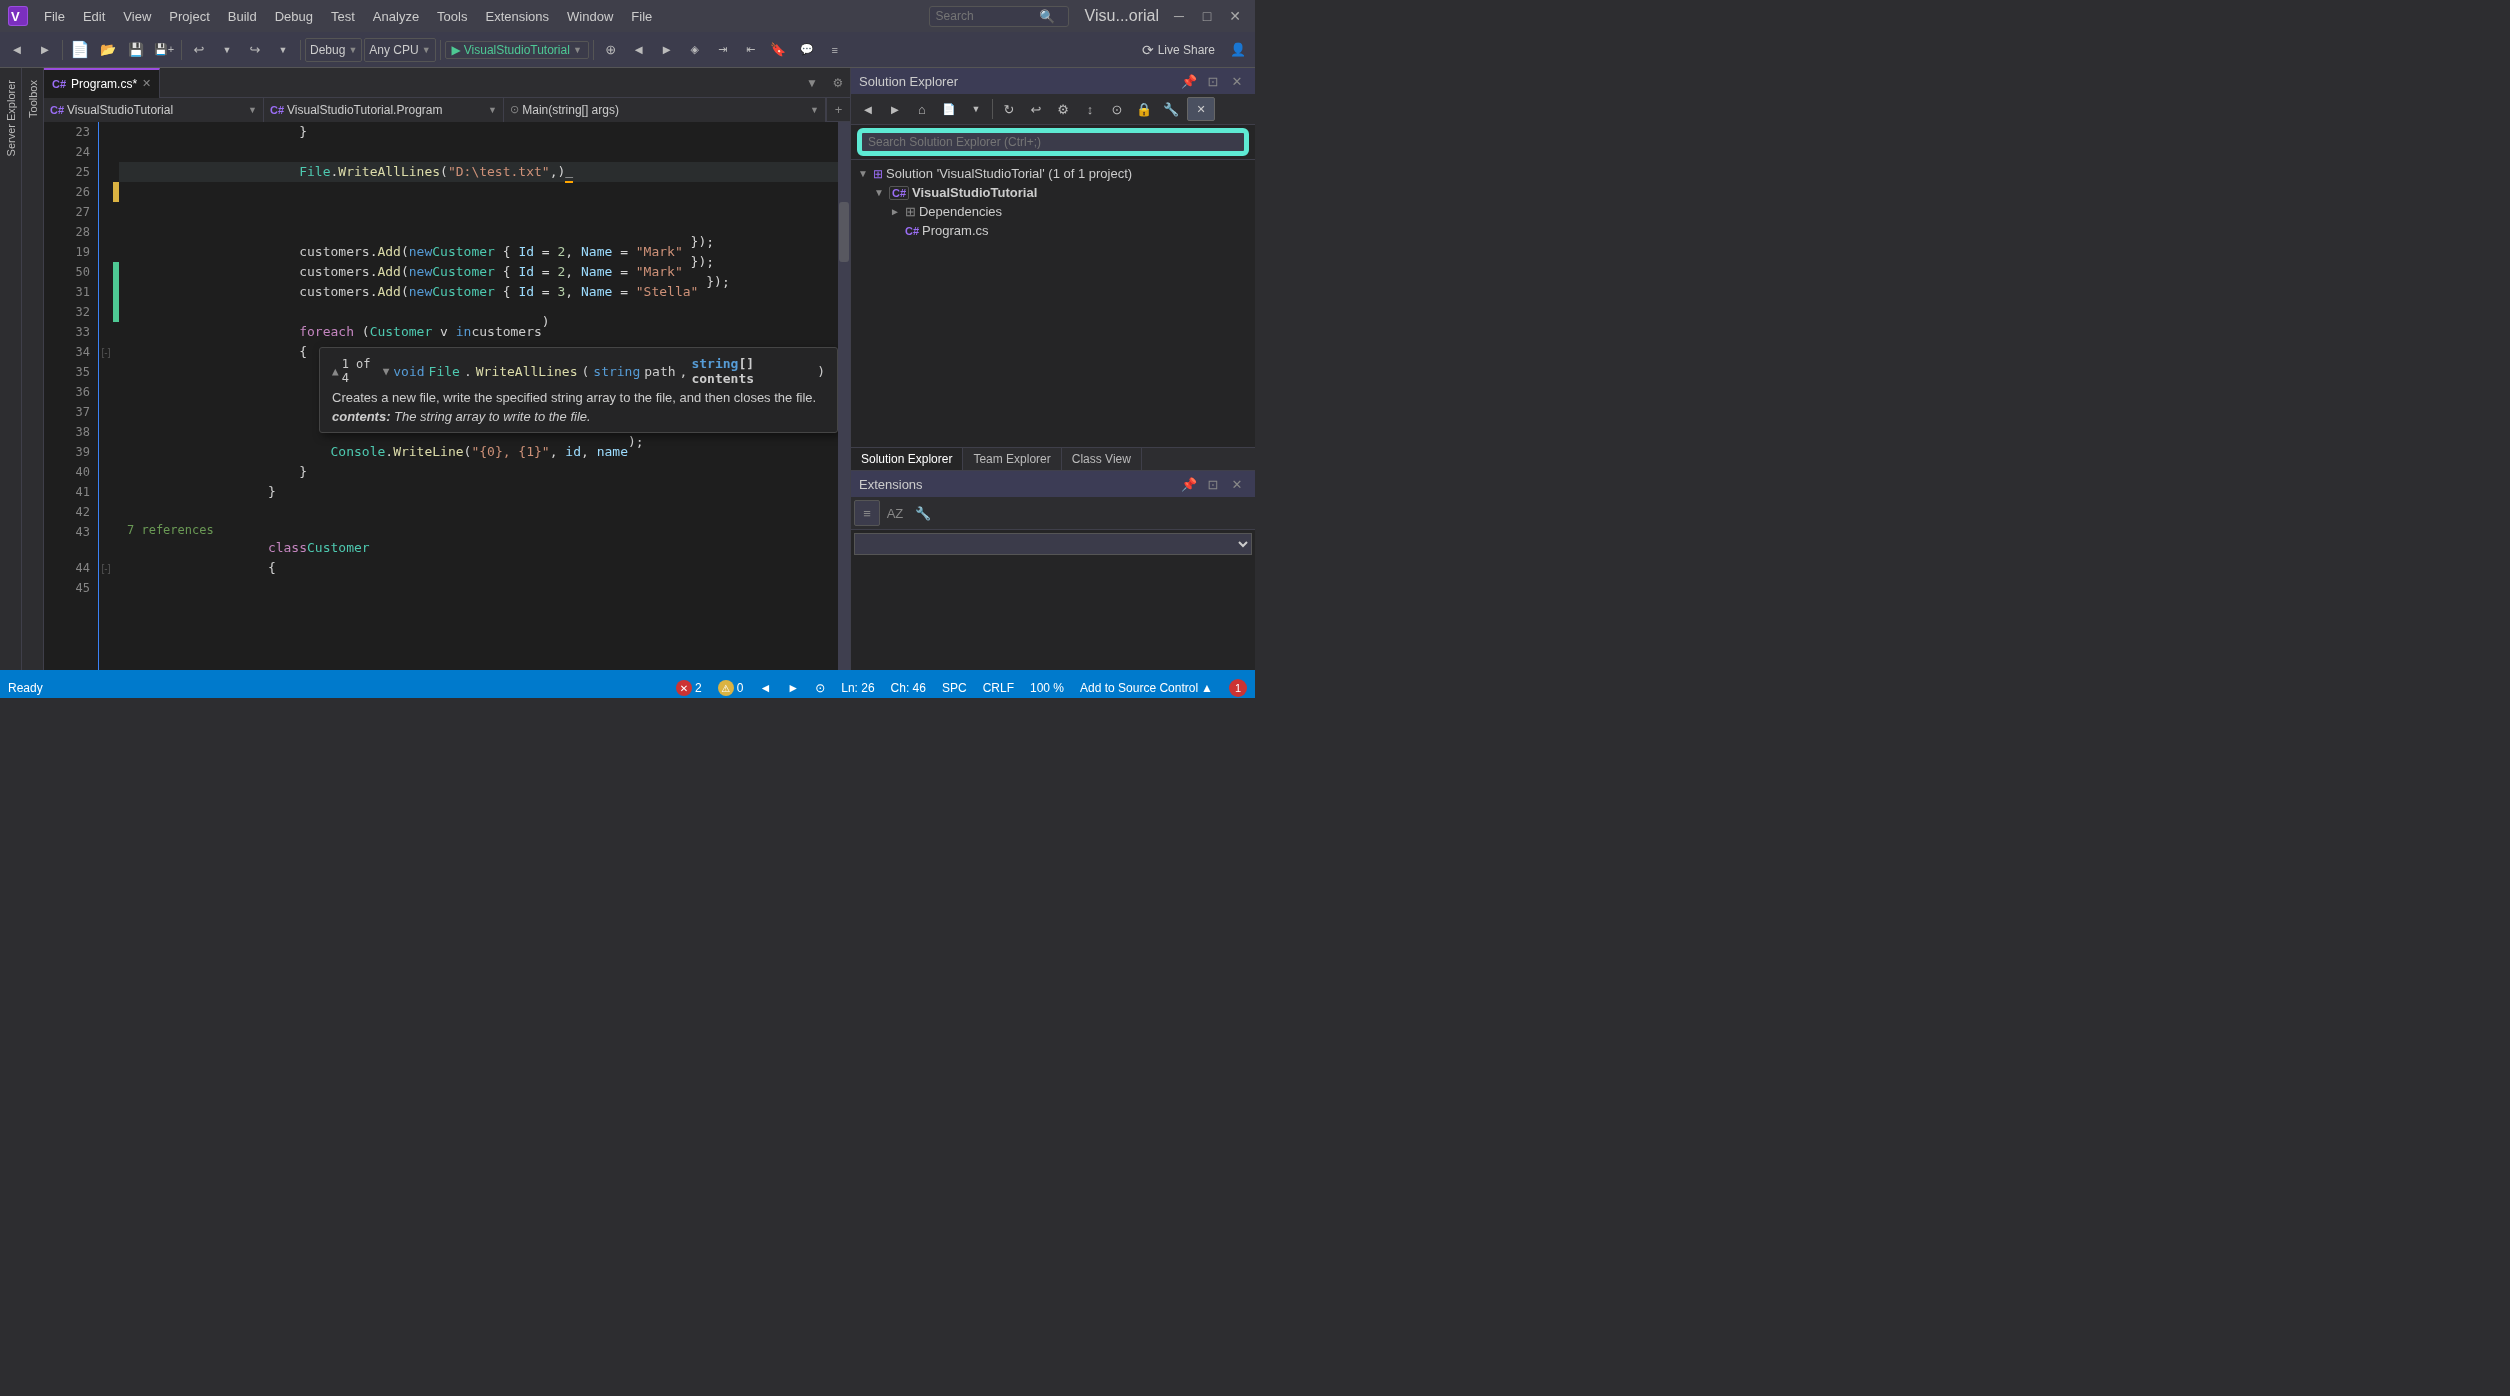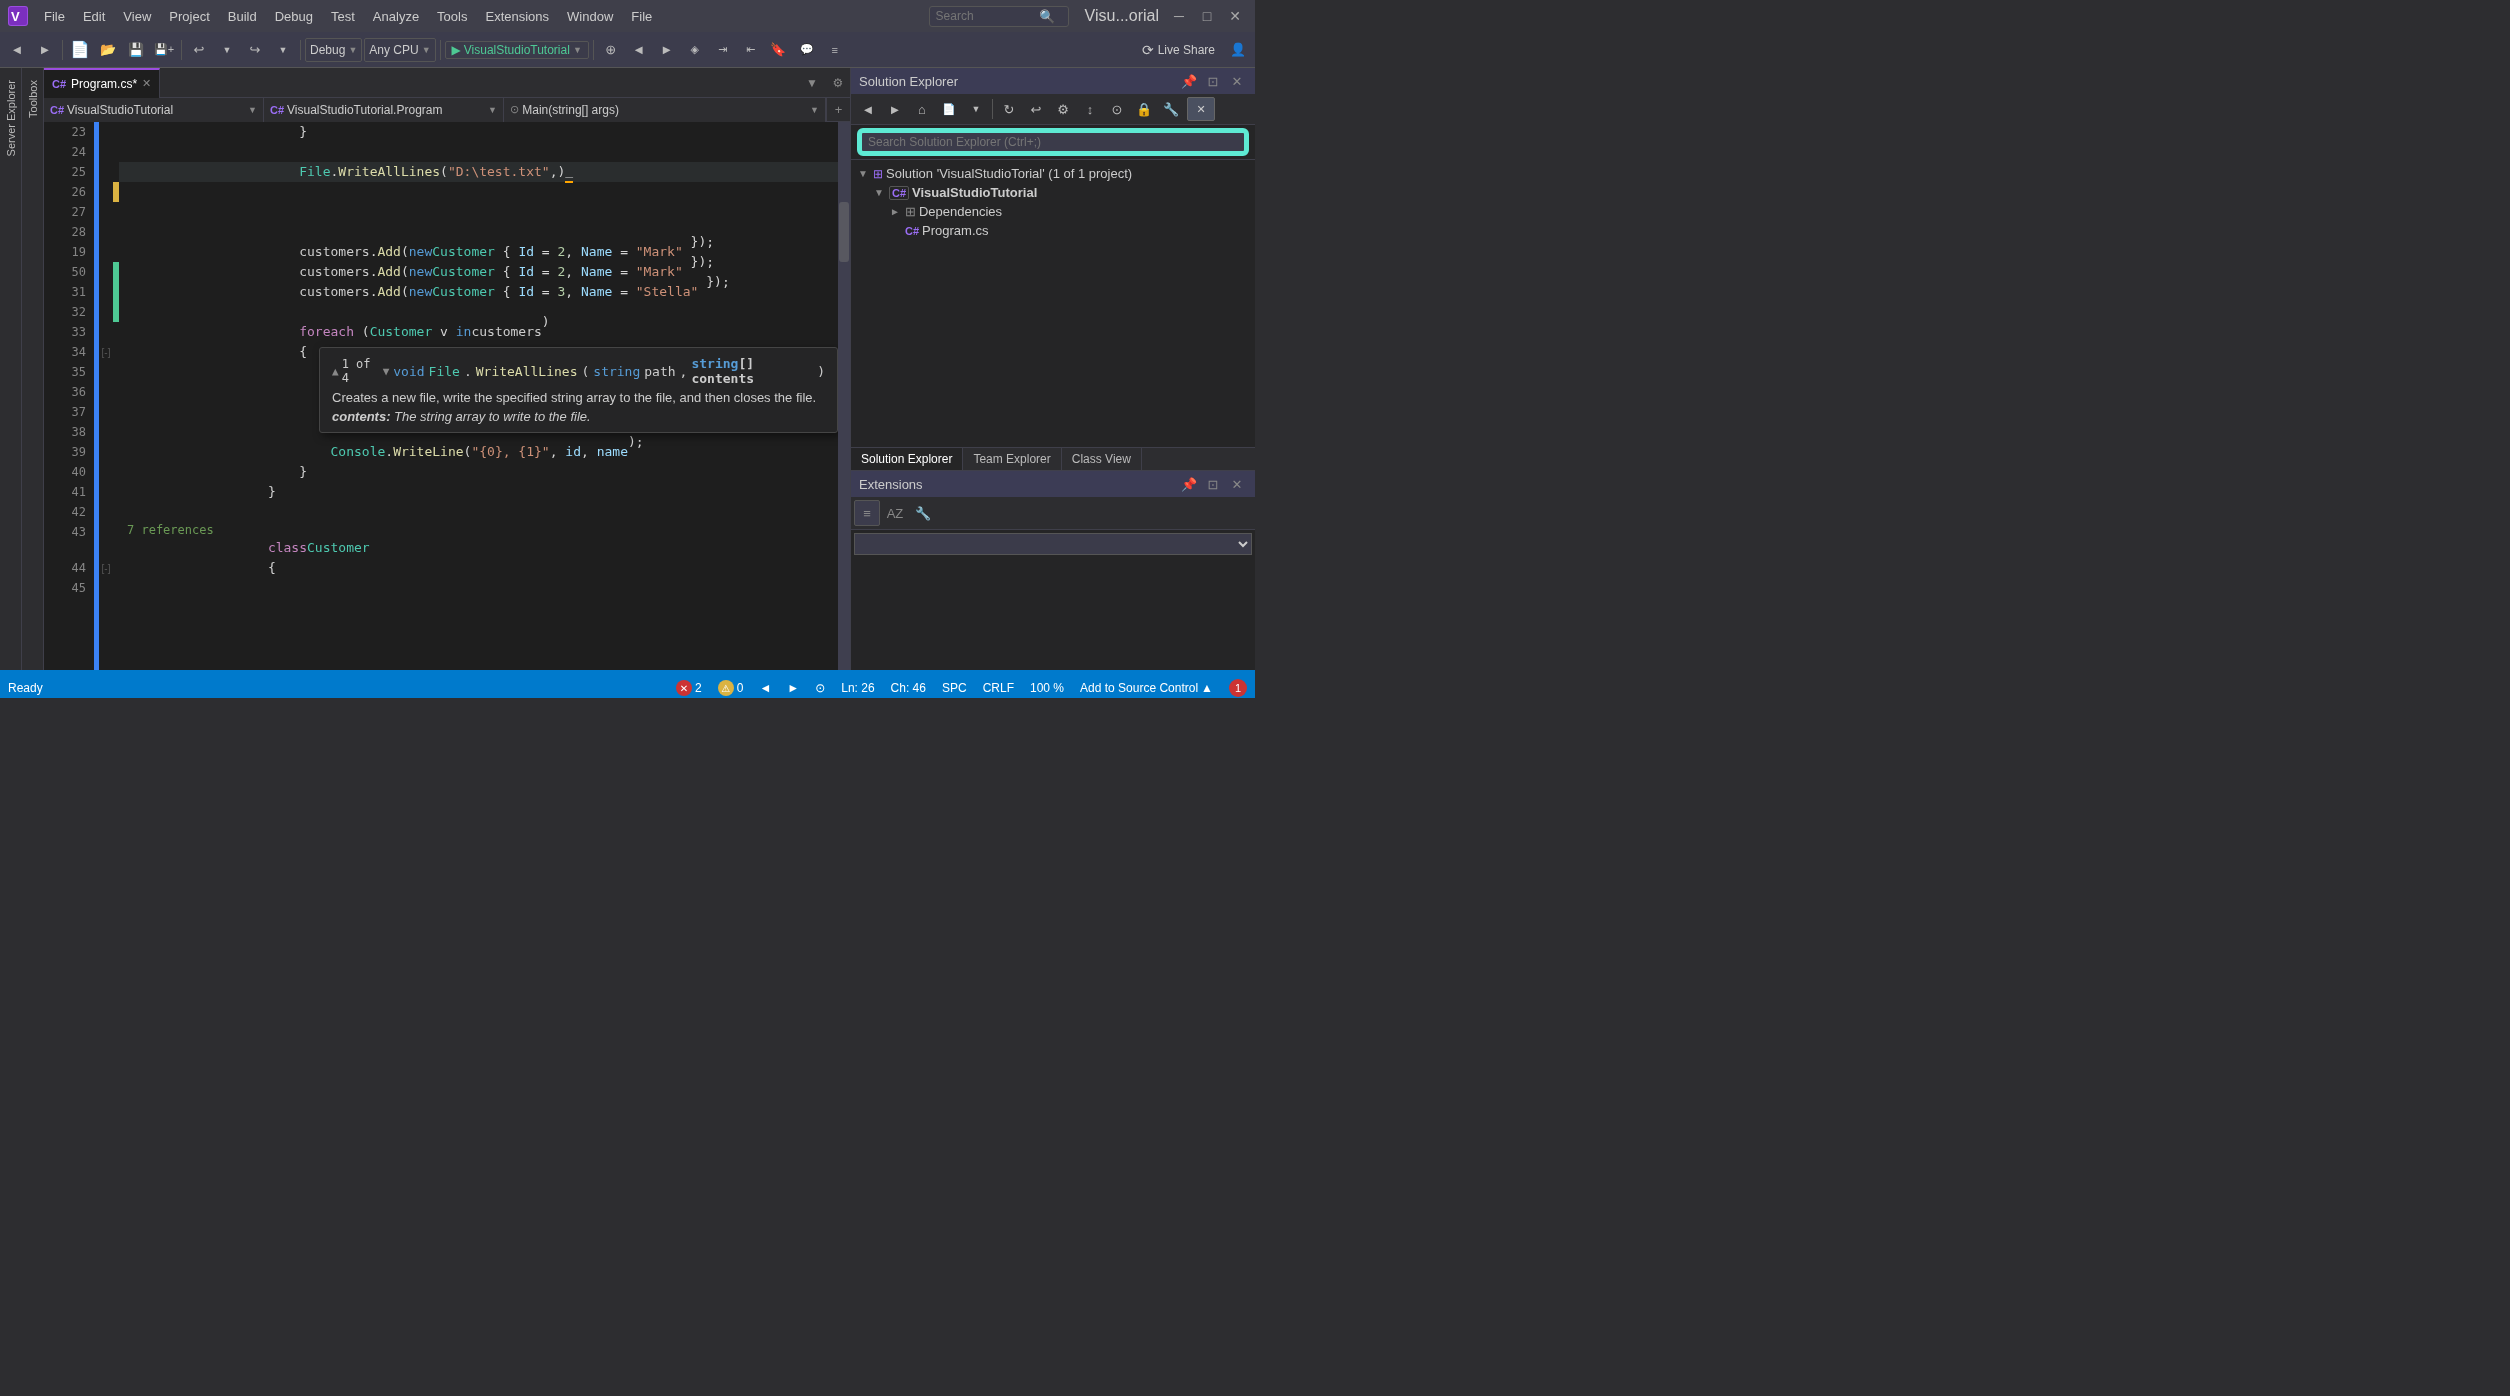--- a/index.html
+++ b/index.html
@@ -45,21 +45,21 @@
     .tab-ctrl-btn { width: 24px; height: 24px; display: flex; align-items: center; justify-content: center; cursor: pointer; color: #888; font-size: 12px; }
     
     
     #nav-bar { display: flex; align-items: center; background: #2d2d30; height: 24px; border-bottom: 1px solid #3f3f4a; gap: 0; }
     .nav-dropdown { display: flex; align-items: center; background: #2d2d30; border-right: 1px solid #3f3f4a; padding: 0 6px; height: 24px; cursor: pointer; color: #ccc; font-size: 12px; gap: 3px; flex: 1; }
     .nav-dropdown .arrow { font-size: 9px; color: #888; }
     .nav-add-btn { width: 24px; height: 24px; display: flex; align-items: center; justify-content: center; cursor: pointer; color: #888; border-left: 1px solid #3f3f4a; }
     
     
     #code-editor { flex: 1; display: flex; overflow: hidden; position: relative; background: #1e1e1e; }
-    .line-numbers { width: 55px; background: #1e1e1e; color: #858585; font-family: 'Consolas', monospace; font-size: 13px; padding: 0; text-align: right; padding-right: 8px; flex-shrink: 0; user-select: none; border-right: 5px solid #3b82f6; }
+    .line-numbers { width: 55px; background: #1e1e1e; color: #858585; font-family: 'Consolas', monospace; font-size: 13px; padding: 0; text-align: right; padding-right: 8px; flex-shrink: 0; user-select: none; border-right: 1px solid #3b82f6; }
     .line-numbers .ln { height: 20px; line-height: 20px; font-size: 12px; }
     .code-content { flex: 1; font-family: 'Consolas', monospace; font-size: 13px; color: #d4d4d4; overflow: auto; position: relative; }
     .code-line { height: 20px; line-height: 20px; padding: 0 8px; white-space: pre; display: flex; align-items: center; }
     .code-line.current { background: #2a2d2e; }
     
     
     .kw { color: #569cd6; }
     .kw-ctrl { color: #c586c0; }
     .str { color: #ce9178; }
     .type { color: #4ec9b0; }

